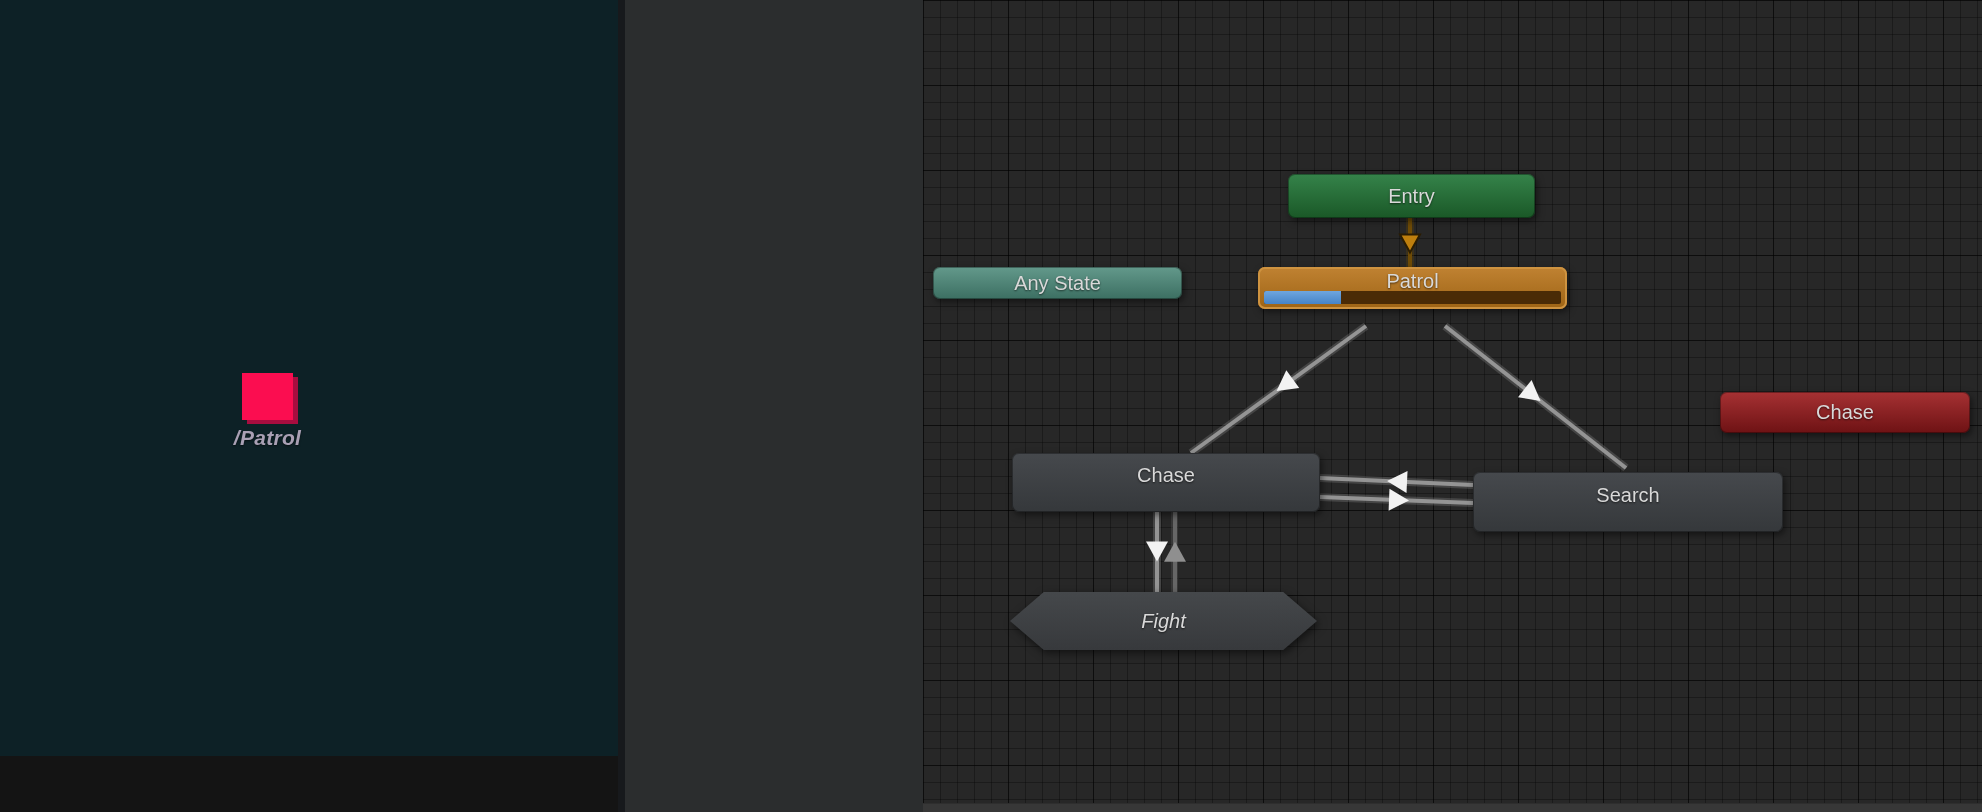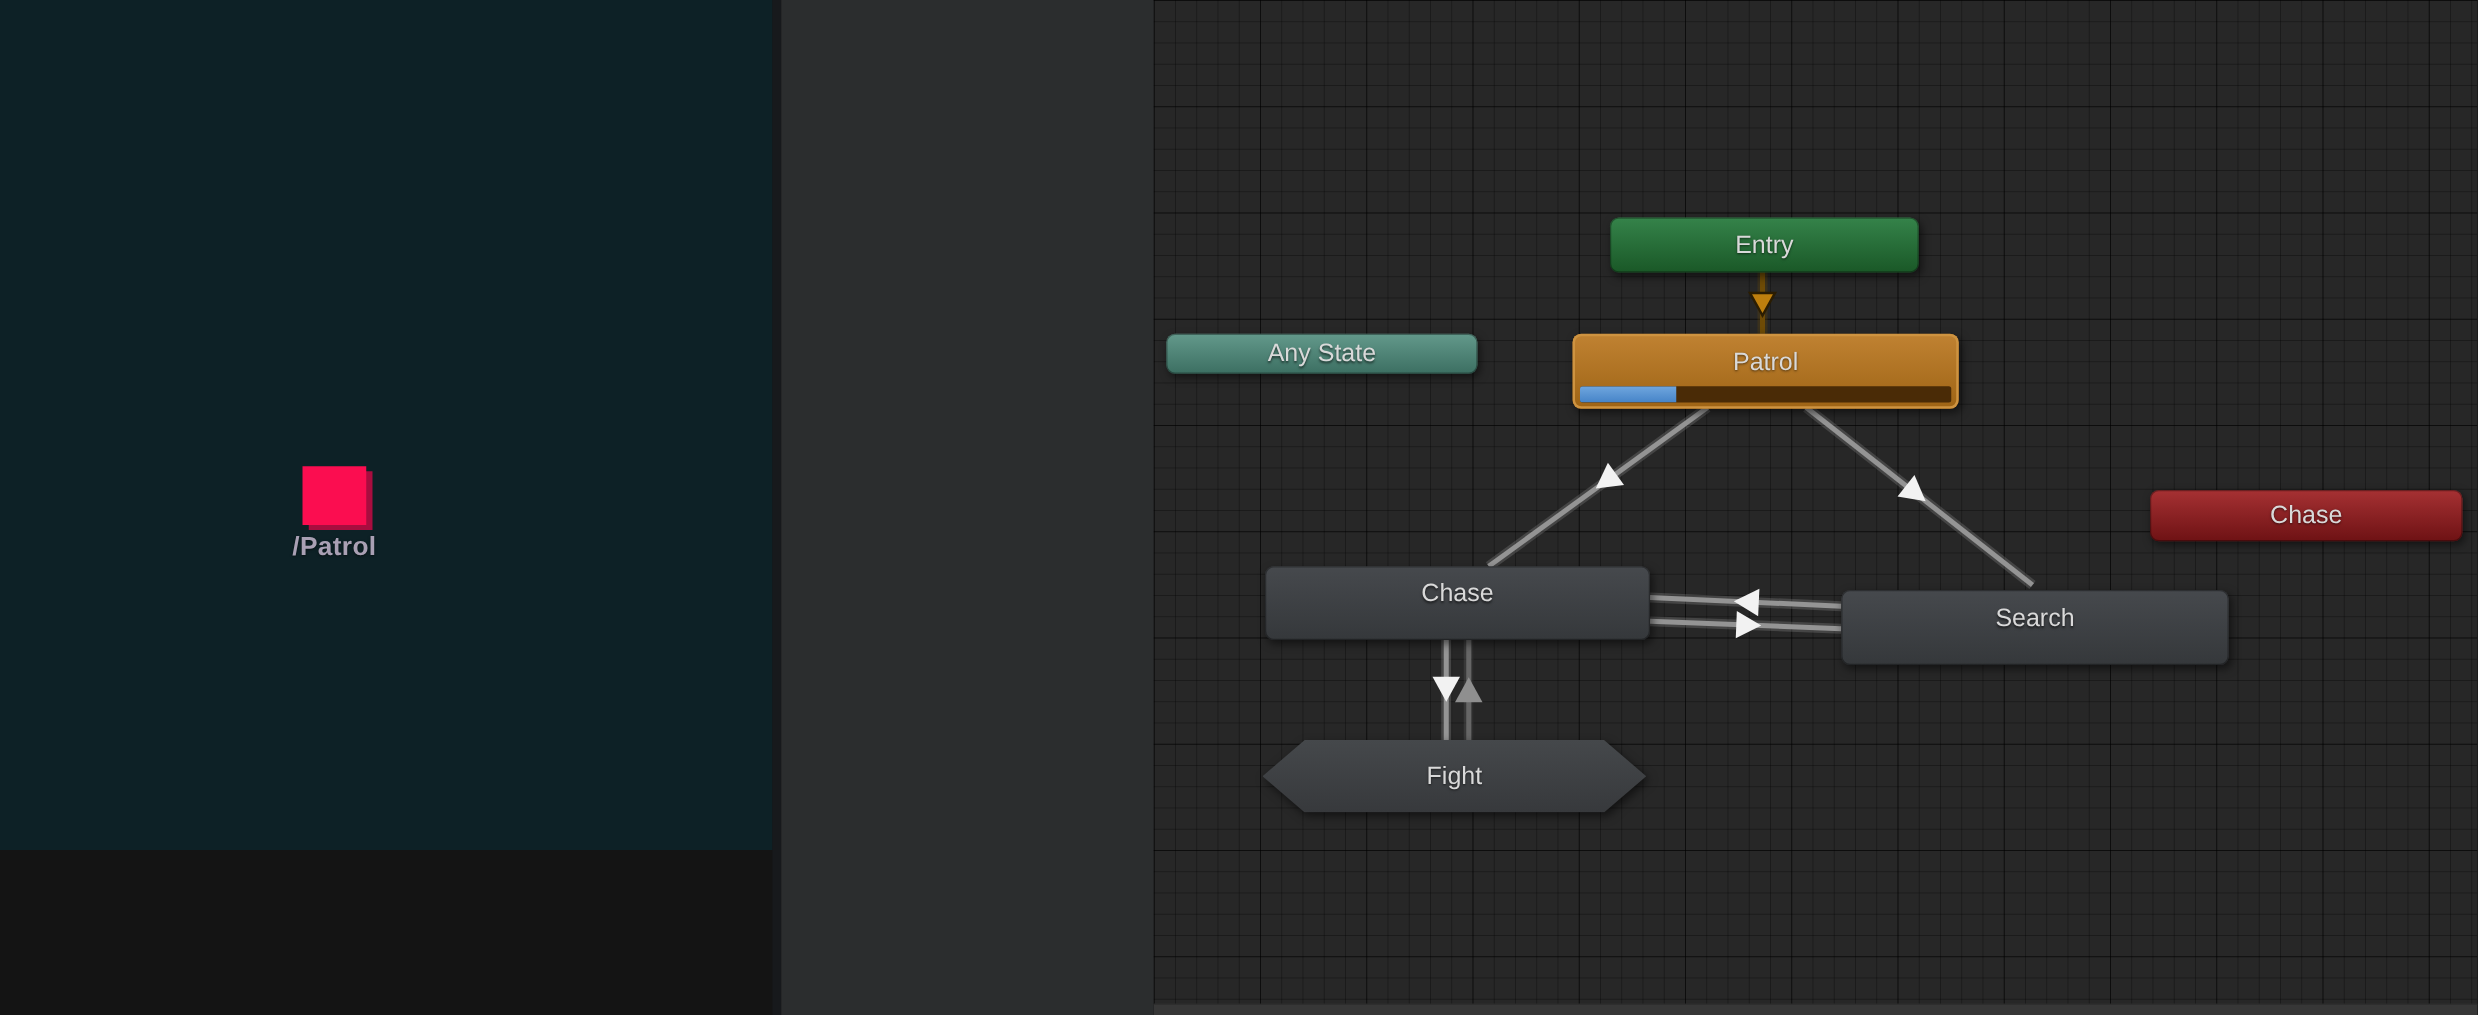--- a/index.html
+++ b/index.html
@@ -1,20 +1,20 @@
 <!DOCTYPE html>
 <html style="--left-bg: #0D2126; --divider: #17191C; --middle-bg: #2B2D2E; --graph-bg: #272727; --grid-minor: rgba(0,0,0,0.30); --grid-major: rgba(0,0,0,0.50); --node-text: #D9D9D9; --scrollbar: #373737; --active-border: #CE9340;"><head>
 <meta charset="utf-8">
 <style>
   html,body{margin:0;padding:0;background:#141414;}
   .stage{position:relative;width:1982px;height:812px;overflow:hidden;
          font-family:"Liberation Sans",sans-serif;}
 
   
-  .left-panel{position:absolute;left:0;top:0;width:618px;height:680px;background:var(--left-bg,#0D2126);}
+  .left-panel{position:absolute;left:0;top:0;width:618px;height:756px;background:var(--left-bg,#0D2126);font-style:italic;}
   .panel-divider{position:absolute;left:618px;top:0;width:7px;height:812px;background:var(--divider,#17191C);}
   .middle-panel{position:absolute;left:625px;top:0;width:298px;height:812px;background:var(--middle-bg,#2B2D2E);}
   .graph{position:absolute;left:923px;top:0;width:1059px;height:812px;background:var(--graph-bg,#272727);}
   .grid{position:absolute;inset:0;
     background-image:
       linear-gradient(to right, var(--grid-major,rgba(0,0,0,.5)) 1px, transparent 1px),
       linear-gradient(to bottom, var(--grid-major,rgba(0,0,0,.5)) 1px, transparent 1px),
       linear-gradient(to right, var(--grid-minor,rgba(0,0,0,.3)) 1px, transparent 1px),
       linear-gradient(to bottom, var(--grid-minor,rgba(0,0,0,.3)) 1px, transparent 1px);
     background-size:85px 85px,85px 85px,17px 17px,17px 17px;}
@@ -37,21 +37,21 @@
         align-items:center;justify-content:center;font-size:20px;
         color:var(--node-text,#D9D9D9);text-shadow:0 1px 2px rgba(0,0,0,.6);}
   .node.state .node-label,.node.active .node-label{bottom:14px;}
   .node.active{box-shadow:2px 3px 7px rgba(0,0,0,.5), inset 0 0 0 2px var(--active-border,#CE9340);}
   .progress-track{position:absolute;left:6px;right:6px;bottom:5px;height:13px;border-radius:2px;overflow:hidden;}
   .progress-fill{position:absolute;left:0;top:0;bottom:0;}
   .node.hex{background:none !important;box-shadow:none;border-radius:0;
             filter:drop-shadow(2px 3px 4px rgba(0,0,0,.55));}
   .node.hex .hex-fill{position:absolute;inset:0;
             clip-path:polygon(11% 0%,89% 0%,100% 50%,89% 100%,11% 100%,0% 50%);}
-  .node.hex .node-label{z-index:1;}
+  .node.hex .node-label{z-index:1;font-style:italic;}
 </style>
 </head>
 <body>
 
 <div class="stage">
 
   <div class="left-panel">
     <div class="asset">
       <div class="asset-icon">
         <div class="asset-icon-shadow" style="background: rgb(168, 13, 63);"></div>
@@ -107,21 +107,21 @@
         <polygon points="1175,541.8 1186,561.8 1164,561.8" fill="#8F8F8F"></polygon>
       </g>
     </svg>
   <div id="nodes">
       <div class="node plain" style="left: 1288px; top: 174px; width: 247px; height: 44px; background: linear-gradient(rgb(53, 131, 74), rgb(26, 88, 39));">
         <span class="node-label">Entry</span>
       </div>
       <div class="node plain" style="left: 933px; top: 267px; width: 249px; height: 32px; background: linear-gradient(rgb(99, 153, 139), rgb(60, 111, 98));">
         <span class="node-label">Any State</span>
       </div>
-      <div class="node active" style="left: 1258px; top: 267px; width: 309px; height: 60px; background: linear-gradient(rgb(192, 130, 50), rgb(158, 100, 21));">
+      <div class="node active" style="left: 1258px; top: 267px; width: 309px; height: 42px; background: linear-gradient(rgb(192, 130, 50), rgb(158, 100, 21));">
         <span class="node-label">Patrol</span>
         <div class="progress-track" style="background: rgb(74, 43, 6);">
           <div class="progress-fill" style="width: 26%; background: linear-gradient(rgb(111, 166, 222), rgb(70, 132, 200));"></div>
         </div>
       </div>
       <div class="node plain" style="left: 1720px; top: 392px; width: 250px; height: 41px; background: linear-gradient(rgb(166, 49, 51), rgb(110, 18, 20));">
         <span class="node-label">Chase</span>
       </div>
       <div class="node state" style="left: 1012px; top: 453px; width: 308px; height: 59px; background: linear-gradient(rgb(70, 73, 77), rgb(53, 56, 59));">
         <span class="node-label">Chase</span>

